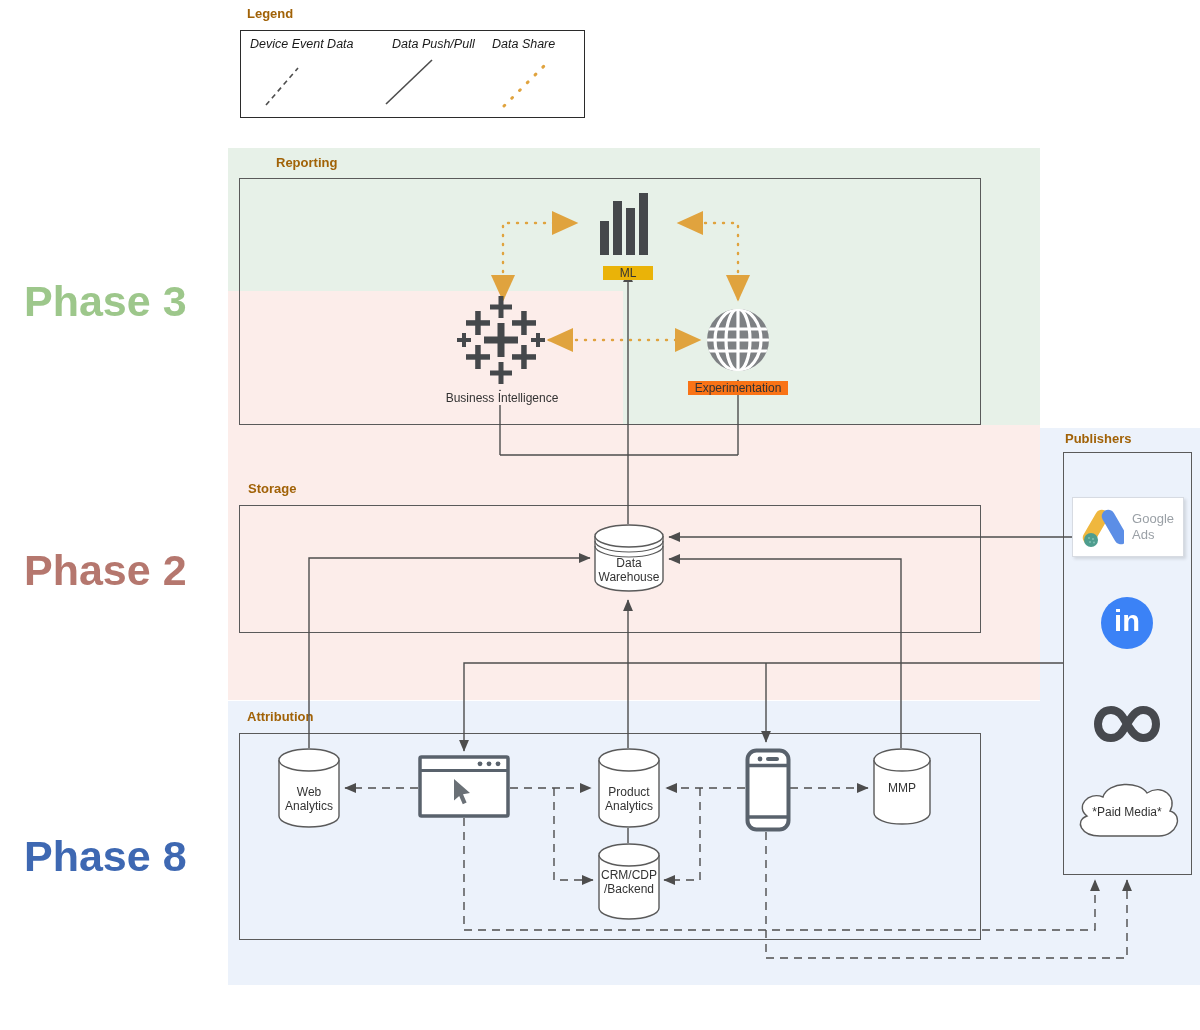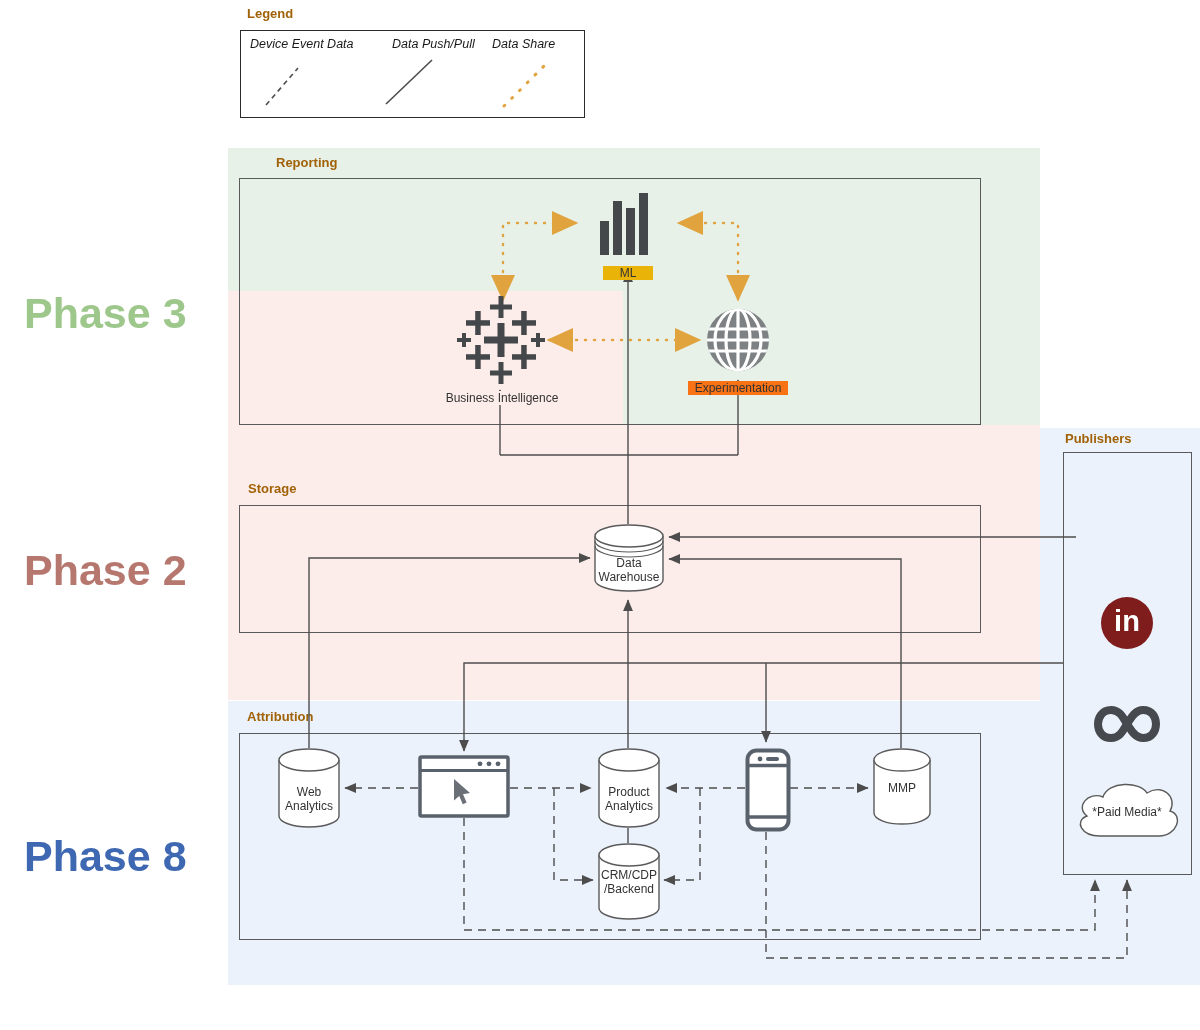--- a/index.html
+++ b/index.html
@@ -24,36 +24,36 @@
   .phase-3{color:#9dc78b;}
   .phase-2{color:#b5776e;}
   .phase-1{color:#3e68b2;}
   .nodelabel{position:absolute;font-size:12px;color:#333;text-align:center;line-height:1.2;}
   .icon{position:absolute;}
   .edges{position:absolute;left:0;top:0;width:1200px;height:1030px;pointer-events:none;}
   .gads-card{position:absolute;left:1072px;top:497px;width:110px;height:58px;background:#fff;
     border:1px solid #d7dbe2;box-shadow:2px 2px 3px rgba(0,0,0,0.12);display:flex;align-items:center;}
   .gads-text{font-size:13px;color:#9aa0a6;line-height:1.25;width:52px;}
   .linkedin{position:absolute;left:1101px;top:597px;width:52px;height:52px;border-radius:50%;
-    background:#7f1d1d;color:#fff;font-weight:bold;font-size:29px;display:flex;align-items:center;
+    background:#3b82f6;color:#fff;font-weight:bold;font-size:29px;display:flex;align-items:center;
     justify-content:center;padding-bottom:3px;box-sizing:border-box;}
   .mlbar{position:absolute;bottom:0;background:#45484b;width:9px;}
 </style>
 </head>
 <body>
 
 <div class="canvas">
 
   <div class="region bg-green"></div>
   <div class="region bg-pink-a"></div>
   <div class="region bg-pink-b"></div>
   <div class="region bg-blue-a"></div>
   <div class="region bg-blue-b"></div>
 
-  <div class="phase phase-3" style="left:24px;top:289px;">Phase 3</div>
+  <div class="phase phase-3" style="left:24px;top:277px;">Phase 3</div>
   <div class="phase phase-2" style="left:24px;top:546px;">Phase 2</div>
   <div class="phase phase-1" style="left:24px;top:832px;">Phase 8</div>
 
   <div class="seclabel" style="left:247px;top:6px;">Legend</div>
   <div class="box box-legend"></div>
   <div class="legendlabel" style="left:250px;top:37px;width:115px;">Device Event Data</div>
   <div class="legendlabel" style="left:372px;top:37px;width:92px;margin-left:20px;">Data Push/Pull</div>
   <div class="legendlabel" style="left:492px;top:37px;width:78px;">Data Share</div>
   <svg class="legendline" style="left:262px;top:60px;" width="60" height="50">
     <line x1="4" y1="45" x2="36" y2="8" stroke="#4d4d4d" stroke-width="1.6" stroke-dasharray="5 4"></line>
@@ -208,20 +208,32 @@
     <line x1="4" y1="17.5" x2="42" y2="17.5" stroke="#59626c" stroke-width="3.5"></line>
     <line x1="4" y1="69" x2="42" y2="69" stroke="#59626c" stroke-width="3.5"></line>
   </svg>
 
   <svg class="icon" style="left:873px;top:748px;" width="58" height="78">
     <path d="M1,12 L1,65 A28 11 0 0 0 57,65 L57,12" fill="#fff" stroke="#5a5a5a" stroke-width="1.4"></path>
     <ellipse cx="29" cy="12" rx="28" ry="11" fill="#fff" stroke="#5a5a5a" stroke-width="1.4"></ellipse>
   </svg>
   <div class="nodelabel" style="left:873px;top:781px;width:58px;">MMP</div>
 
+  <div class="gads-card">
+    <svg width="44" height="44" style="margin-left:8px;">
+      <rect x="8" y="3" width="13" height="38" rx="6.5" fill="#efb73e" transform="rotate(30 14.5 22)"></rect>
+      <circle cx="10" cy="35" r="7" fill="#4e9d8e"></circle>
+      <circle cx="8" cy="33" r="1" fill="#7fc0b2"></circle>
+        <circle cx="12" cy="34" r="1" fill="#7fc0b2"></circle>
+      <circle cx="9" cy="37" r="1" fill="#7fc0b2"></circle>
+        <circle cx="13" cy="37.5" r="1" fill="#7fc0b2"></circle>
+      <rect x="27" y="3" width="13" height="38" rx="6.5" fill="#5c8ee6" transform="rotate(-30 33.5 22)"></rect>
+    </svg>
+    <div class="gads-text" style="margin-left:8px;">Google Ads</div>
+  </div>
 
   <div class="linkedin">
       <span>in</span>
     </div>
 
   <svg class="icon" style="left:1094px;top:704px;" width="66" height="40">
     <path d="M17,6 C8,6 4,14 4,20 C4,27 8,34 17,34 C27,34 30,24 33,20 C36,16 40,6 49,6 C58,6 62,13 62,20 C62,27 58,34 49,34 C40,34 36,24 33,20 C30,16 27,6 17,6 Z" fill="none" stroke="#46494e" stroke-width="8" stroke-linejoin="round"></path>
   </svg>
 
   <svg class="icon" style="left:1072px;top:772px;" width="110" height="78">

